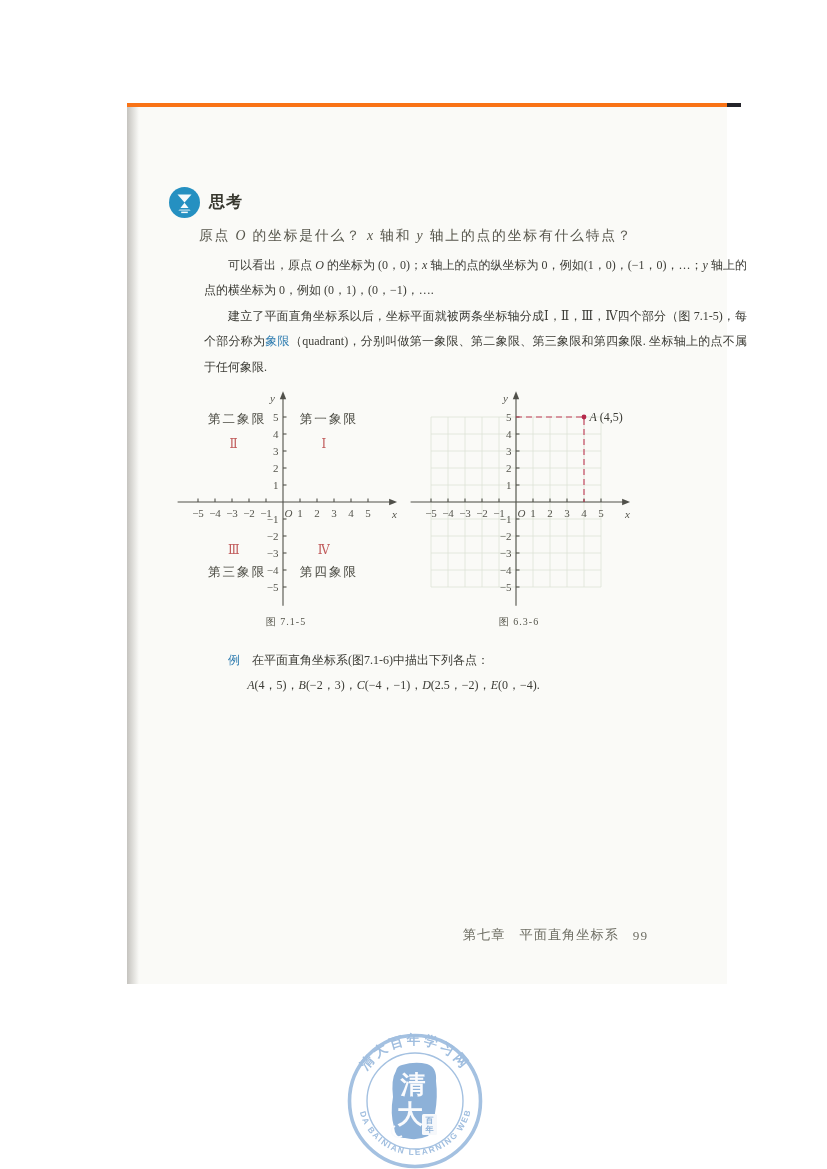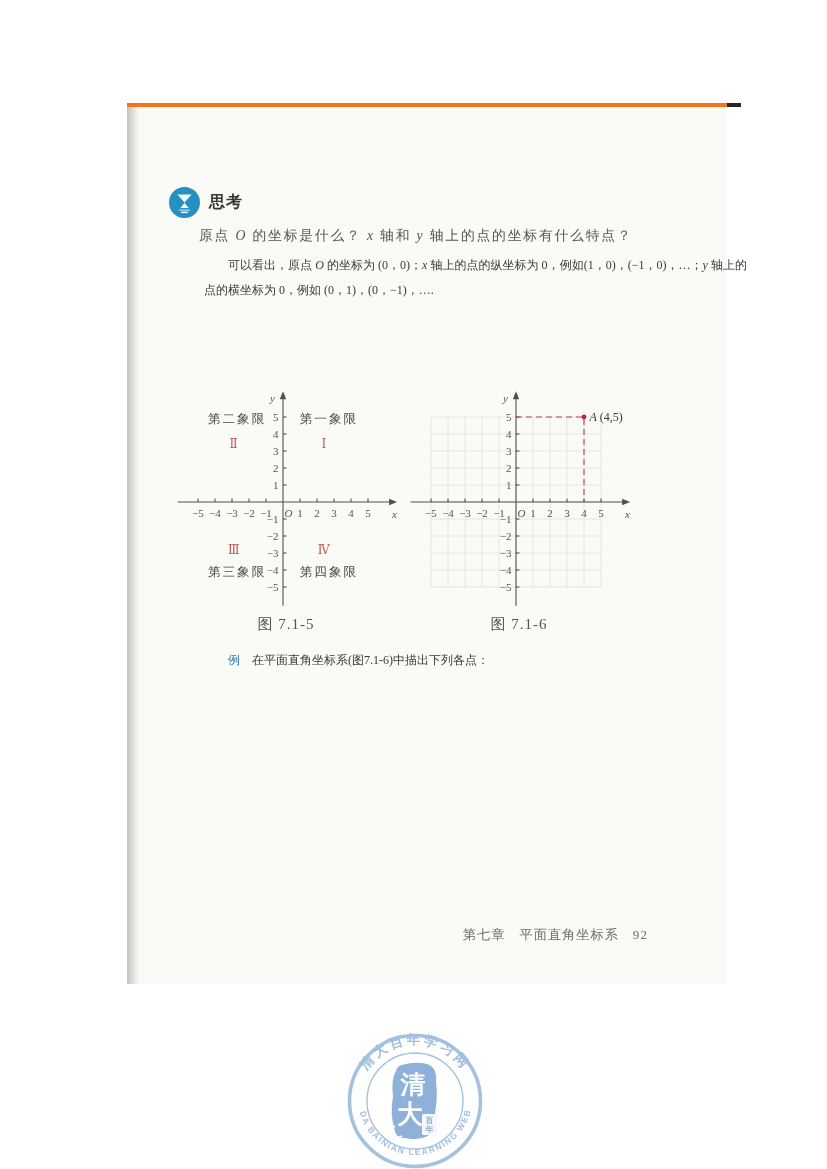--- a/index.html
+++ b/index.html
@@ -42,28 +42,28 @@
   .example .points-line{text-indent:3.6em;}
   .p3{top:678px;}
   i{font-style:italic;}
   .accent{color:#2e7cb0;}
   
   .figures{position:absolute;left:0;top:283px;width:600px;height:252px;}
   .figure{position:absolute;width:236px;text-align:center;}
   .fig1{left:41px;top:0;}
   .fig2{left:274px;top:0;}
   .figure svg{display:block;}
-  .fig-caption{margin-top:1px;font-size:15px;color:#56564c;letter-spacing:1px;}
+  .fig-caption{margin-top:1px;font-size:10px;color:#56564c;letter-spacing:1px;}
   .quadrant-name{fill:#4b4b43;font-size:12.6px;letter-spacing:2px;}
   .quadrant-numeral{fill:#c05a5a;font-size:12px;}
   
   .page-footer{
     position:absolute;right:79px;bottom:40px;
     font-size:13.2px;color:#6e6e64;letter-spacing:1px;
-    display:flex;align-items:center;gap:14px;
+    display:flex;align-items:flex-end;gap:14px;
   }
   
   .watermark{position:absolute;left:345px;top:1031px;width:140px;height:140px;}
   .wm-ring{fill:none;stroke:#a4c1e1;}
   .wm-arc-text{fill:#a0bedf;font-weight:bold;}
   .wm-cn{font-size:13.5px;letter-spacing:3px;}
   .wm-en{font-size:8.3px;letter-spacing:1.6px;font-family:"Liberation Sans","DejaVu Sans",sans-serif;}
   .wm-seal{fill:#8db1d8;}
   .wm-seal-char{fill:#fafbfd;font-weight:bold;}
   .wm-sub-box{fill:#f6f8fb;}
@@ -81,20 +81,23 @@
       <polygon points="9.5,23.5 21.5,23.5 15.5,15.8" fill="#f5fafc"></polygon>
       <rect x="9" y="21" width="13" height="1.6" fill="#2590c1"></rect>
       <rect x="12.2" y="24.6" width="6.6" height="1.5" fill="#f5fafc"></rect>
     </svg>
     <span class="think-title">思考</span>
   </div>
   <div class="think-question">原点 <i>O</i> 的坐标是什么？ <i>x</i> 轴和 <i>y</i> 轴上的点的坐标有什么特点？</div>
 
   <div class="bodyblock p1">
     <p>可以看出，原点 <i>O</i> 的坐标为 (0，0)；<i>x</i> 轴上的点的纵坐标为 0，例如(1，0)，(−1，0)，…；<i>y</i> 轴上的点的横坐标为 0，例如 (0，1)，(0，−1)，….</p>
+  </div>
+  <div class="bodyblock p2">
+    <p>建立了平面直角坐标系以后，坐标平面就被两条坐标轴分成Ⅰ，Ⅱ，Ⅲ，Ⅳ四个部分（图 7.1-5)，每个部分称为<span class="accent">象限</span>（quadrant)，分别叫做第一象限、第二象限、第三象限和第四象限. 坐标轴上的点不属于任何象限.</p>
   </div>
 
   <div class="figures">
     <div class="figure fig1">
       <svg width="236" height="224" viewBox="0 0 236 224">
           <g stroke="#50504a" stroke-width="1.1">
             <line x1="9.599999999999994" y1="112" x2="222.1" y2="112"></line>
             <line x1="115" y1="8.300000000000011" x2="115" y2="215.7"></line>
             <polygon points="229.1,112 221.1,108.8 221.1,115.2" fill="#50504a" stroke="none"></polygon>
             <polygon points="115,1.3000000000000114 111.8,9.300000000000011 118.2,9.300000000000011" fill="#50504a" stroke="none"></polygon>
@@ -233,32 +236,33 @@
             <text x="116.5" y="126.5" font-style="italic">O</text>
             <text x="224.1" y="127.5" font-style="italic">x</text>
             <text x="102" y="12.300000000000011" font-style="italic">y</text>
           </g>
           <g>
             <path d="M 115 27 L 183 27 L 183 112" stroke="#c23a55" fill="none" stroke-width="1.1" stroke-dasharray="6 4"></path>
             <circle cx="183" cy="27" r="2.4" fill="#b5294b"></circle>
             <text x="188.5" y="31" fill="#3b3b35" font-size="12" font-family="&quot;Liberation Serif&quot;,&quot;DejaVu Serif&quot;,serif"><tspan font-style="italic">A</tspan><tspan> (4,5)</tspan></text>
           </g>
         </svg>
-      <div class="fig-caption">图 7.1-6</div>
+      <div class="fig-caption">图 6.3-6</div>
     </div>
   </div>
 
   <div class="bodyblock example">
     <p><span class="accent">例</span>　在平面直角坐标系(图7.1-6)中描出下列各点：</p>
+    <p class="points-line"><i>A</i>(4，5)，<i>B</i>(−2，3)，<i>C</i>(−4，−1)，<i>D</i>(2.5，−2)，<i>E</i>(0，−4).</p>
   </div>
 
 
   <div class="page-footer">
     <span>第七章　平面直角坐标系</span>
-    <span>92</span>
+    <span>99</span>
   </div>
 </div>
 
 <svg class="watermark" viewBox="0 0 140 140">
   <circle class="wm-ring" cx="70" cy="70" r="65.5" stroke-width="3.6"></circle>
   <circle class="wm-ring" cx="70" cy="70" r="48" stroke-width="1.4"></circle>
   <defs>
     <path id="wm-top-arc" d="M 16.4 89.5 A 57 57 0 1 1 123.6 89.5" fill="none"></path>
     <path id="wm-bot-arc" d="M 14.5 80 A 57 57 0 0 0 125.5 80" fill="none"></path>
   </defs>

